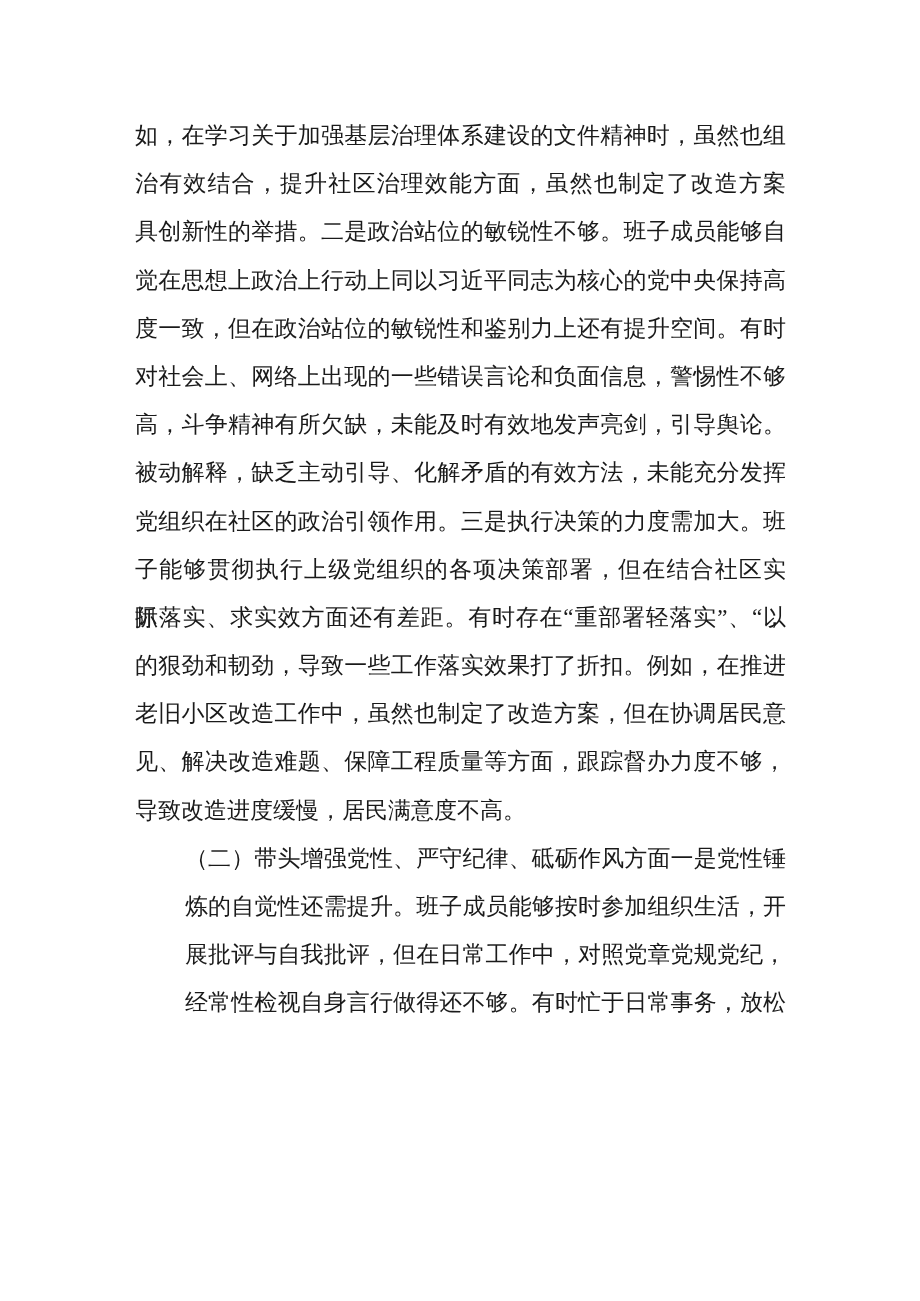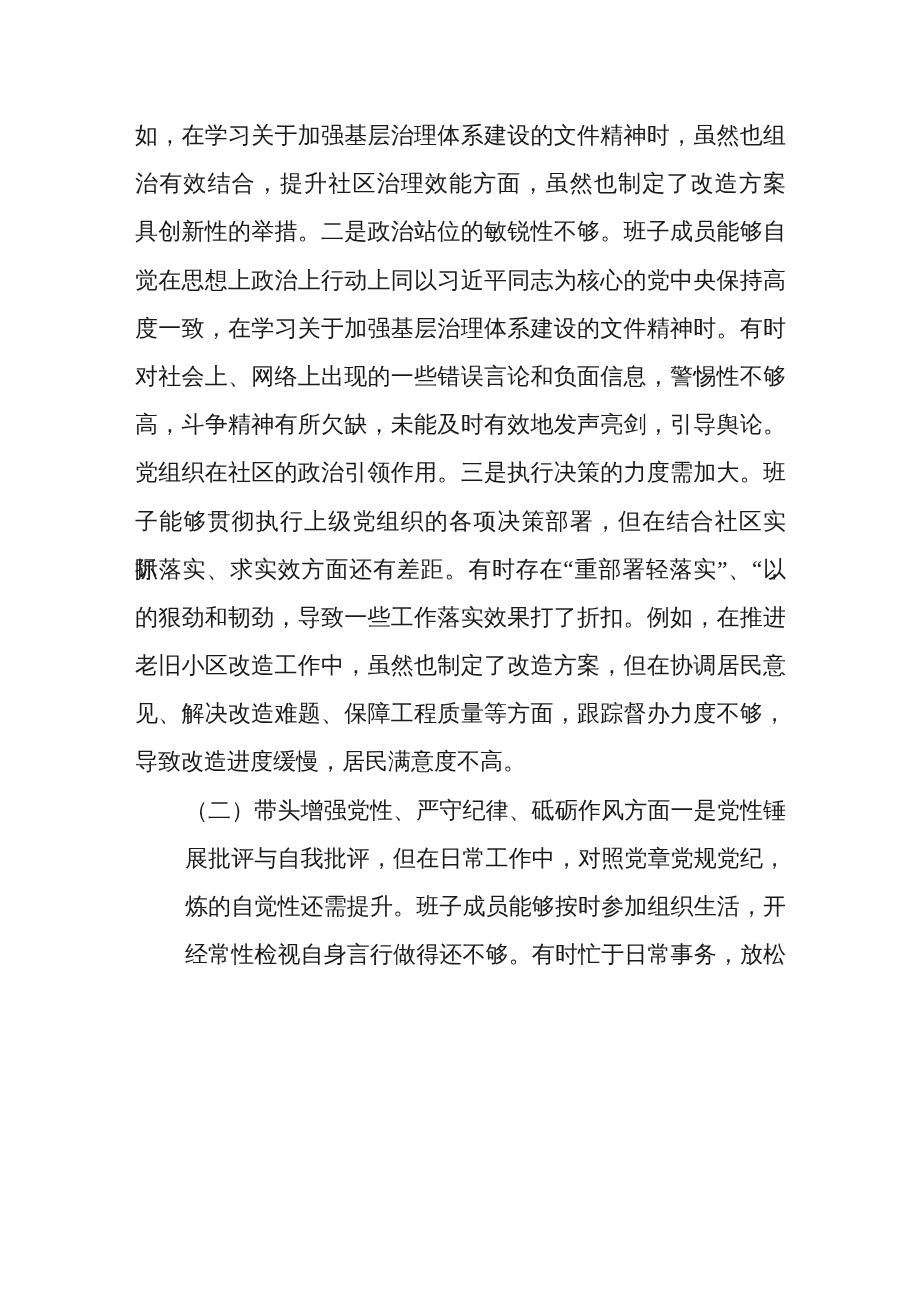--- a/index.html
+++ b/index.html
@@ -49,31 +49,32 @@
 </head>
 <body>
 
 <div class="page" style="background: rgb(255, 255, 255); color: rgb(26, 26, 26);">
   <div class="doc-body">
       <div class="paragraph paragraph-1">
         <div class="text-line">如，在学习关于加强基层治理体系建设的文件精神时，虽然也组</div>
         <div class="text-line">治有效结合，提升社区治理效能方面，虽然也制定了改造方案</div>
         <div class="text-line">具创新性的举措。二是政治站位的敏锐性不够。班子成员能够自</div>
         <div class="text-line">觉在思想上政治上行动上同以习近平同志为核心的党中央保持高</div>
-        <div class="text-line">度一致，在学习关于加强基层治理体系建设的文件精神时。有时</div>
+        <div class="text-line">度一致，但在政治站位的敏锐性和鉴别力上还有提升空间。有时</div>
         <div class="text-line">对社会上、网络上出现的一些错误言论和负面信息，警惕性不够</div>
         <div class="text-line">高，斗争精神有所欠缺，未能及时有效地发声亮剑，引导舆论。</div>
+        <div class="text-line">被动解释，缺乏主动引导、化解矛盾的有效方法，未能充分发挥</div>
         <div class="text-line">党组织在社区的政治引领作用。三是执行决策的力度需加大。班</div>
         <div class="text-line">子能够贯彻执行上级党组织的各项决策部署，但在结合社区实际，</div>
         <div class="text-line">抓落实、求实效方面还有差距。有时存在“重部署轻落实”、“以</div>
         <div class="text-line">的狠劲和韧劲，导致一些工作落实效果打了折扣。例如，在推进</div>
         <div class="text-line">老旧小区改造工作中，虽然也制定了改造方案，但在协调居民意</div>
         <div class="text-line">见、解决改造难题、保障工程质量等方面，跟踪督办力度不够，</div>
         <div class="text-line short">导致改造进度缓慢，居民满意度不高。</div>
       </div>
       <div class="paragraph paragraph-2">
         <div class="text-line">（二）带头增强党性、严守纪律、砥砺作风方面一是党性锤</div>
+        <div class="text-line">炼的自觉性还需提升。班子成员能够按时参加组织生活，开</div>
         <div class="text-line">展批评与自我批评，但在日常工作中，对照党章党规党纪，</div>
-        <div class="text-line">炼的自觉性还需提升。班子成员能够按时参加组织生活，开</div>
         <div class="text-line">经常性检视自身言行做得还不够。有时忙于日常事务，放松</div>
       </div>
     </div>
 </div>
 
 </body></html>

